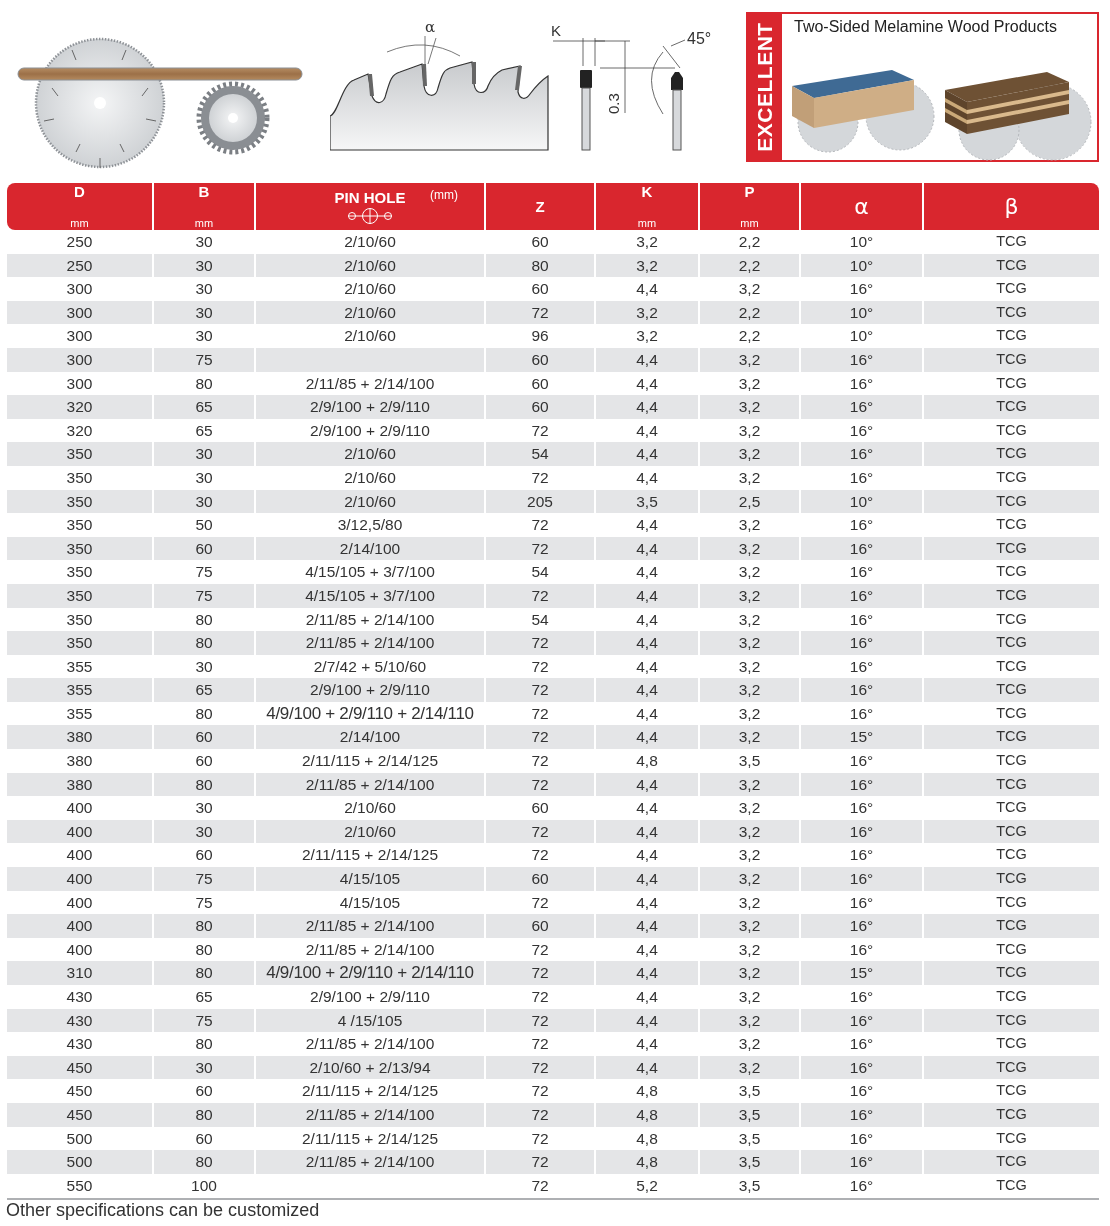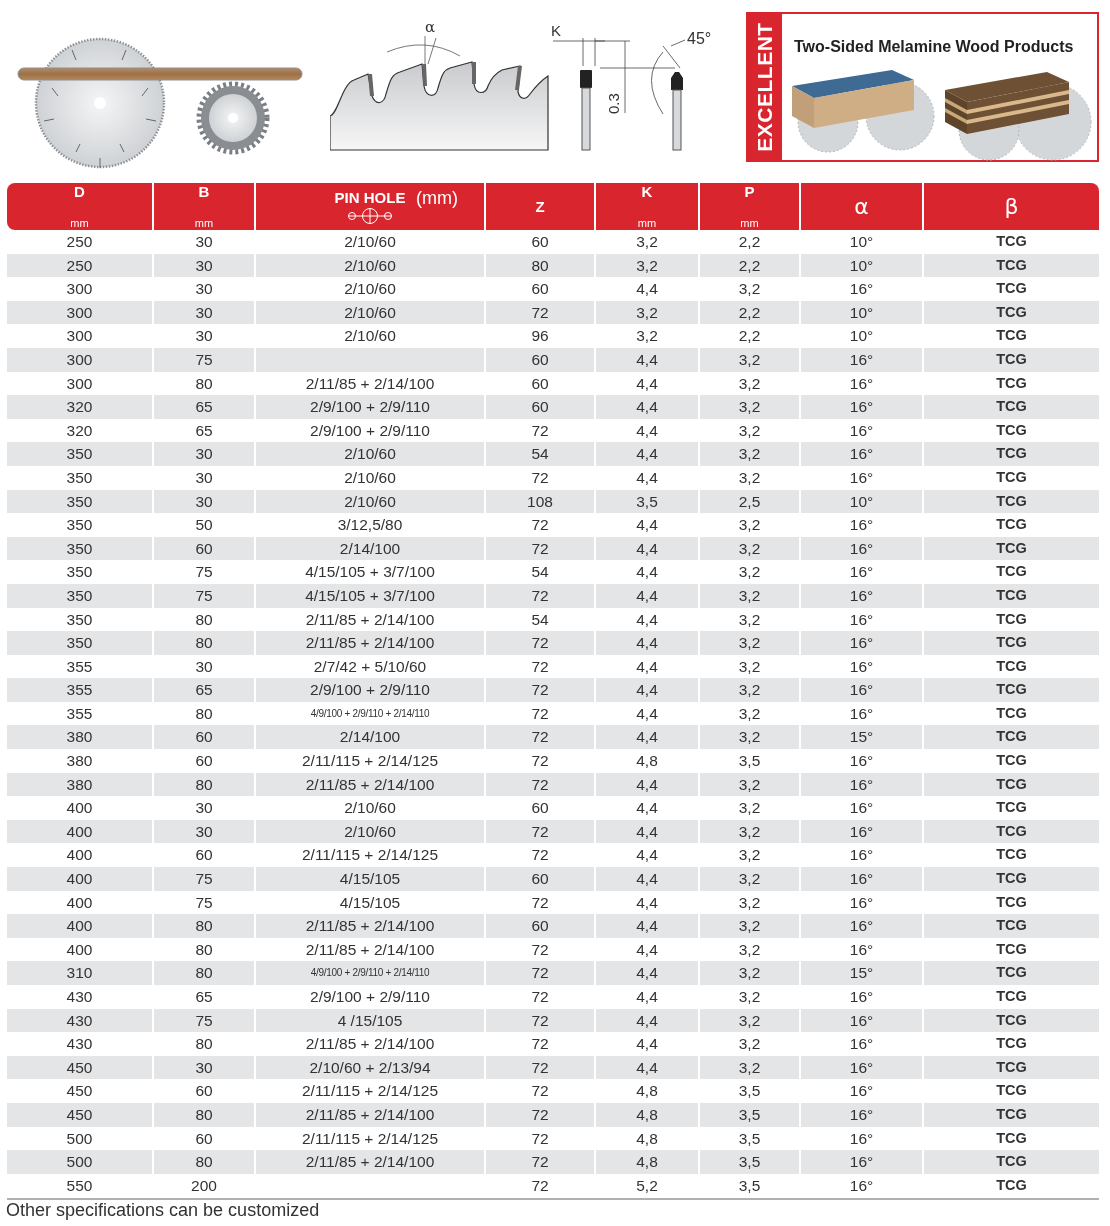--- a/index.html
+++ b/index.html
@@ -12,46 +12,46 @@
   .ill svg { display: block; }
 
   .badge { position: absolute; left: 746px; top: 12px; width: 353px; height: 150px;
            border: 2px solid #d9262e; box-sizing: border-box; background: #fff; }
   .badge-side { position: absolute; left: 0; top: 0; width: 34px; height: 100%;
                 background: #d9262e; }
   .badge-side span { position: absolute; left: 50%; top: 50%;
                      transform: translate(-50%, -50%) rotate(-90deg);
                      color: #fff; font-weight: bold; font-size: 21px; letter-spacing: 0.5px;
                      white-space: nowrap; font-family: "Liberation Sans", sans-serif; }
-  .badge-title { position: absolute; left: 46px; top: 24px; font-size: 16px; color: #222;
-                 white-space: nowrap; font-weight: bold; }
+  .badge-title { position: absolute; left: 46px; top: 4px; font-size: 16px; color: #222;
+                 white-space: nowrap; }
   .badge-img { position: absolute; top: 50px; }
 
   
   .tbl { position: absolute; left: 7px; top: 183px; width: 1092px; }
   .hdr { display: flex; height: 47px; }
   .hc { background: #d9262e; color: #fff; text-align: center; box-sizing: border-box;
         border-right: 2px solid #fff; display: flex; flex-direction: column;
         justify-content: center; align-items: center; position: relative; }
   .hc:first-child { border-top-left-radius: 8px; border-bottom-left-radius: 8px; }
   .hc:last-child { border-right: none; border-top-right-radius: 8px; }
   .hc .t { font-weight: bold; font-size: 15px; line-height: 16px;
            font-family: "Liberation Sans", sans-serif; }
   .hc .u { font-size: 11px; line-height: 12px; margin-top: 17px; }
   .hc .g { font-size: 22px; font-weight: normal; font-family: "DejaVu Sans", sans-serif; }
-  .hc .mm { position: absolute; right: 26px; top: 5px; font-size: 18px; }
+  .hc .mm { position: absolute; right: 26px; top: 5px; font-size: 12px; }
   .pin-ic { margin-top: 2px; }
 
   .row { display: flex; height: 23.6px; }
   .row.alt .c { background: #e4e5e7; }
   .c { box-sizing: border-box; border-right: 2px solid #fff; text-align: center;
        font-size: 15.5px; line-height: 23.6px; color: #333; white-space: nowrap;
        font-family: "Liberation Sans", sans-serif; }
-  .c:last-child { border-right: none; font-weight: bold; }
-  .c.sm { font-size: 10px; letter-spacing: -0.3px; }
+  .c:last-child { border-right: none; }
+  .c.sm { font-size: 17px; letter-spacing: -0.3px; }
   .c.narrow { font-family: "Liberation Sans", sans-serif; transform-origin: center;
               font-size: 14.5px; }
   .w0 { width: 147px; } .w1 { width: 102px; } .w2 { width: 230px; }
   .w3 { width: 110px; } .w4 { width: 104px; } .w5 { width: 101px; }
   .w6 { width: 123px; } .w7 { width: 175px; }
 
   .rule { height: 2px; background: #aeb0b3; margin-top: 1px; }
   .footnote { position: absolute; left: 6px; top: 1200px; font-size: 18px; color: #333; }
 </style>
 </head>
@@ -318,21 +318,21 @@
         <div class="c w3">72</div>
         <div class="c w4">4,4</div>
         <div class="c w5">3,2</div>
         <div class="c w6">16°</div>
         <div class="c w7 narrow">TCG</div>
       </div>
       <div class="row alt">
         <div class="c w0">350</div>
         <div class="c w1">30</div>
         <div class="c w2">2/10/60</div>
-        <div class="c w3">108</div>
+        <div class="c w3">205</div>
         <div class="c w4">3,5</div>
         <div class="c w5">2,5</div>
         <div class="c w6">10°</div>
         <div class="c w7 narrow">TCG</div>
       </div>
       <div class="row">
         <div class="c w0">350</div>
         <div class="c w1">50</div>
         <div class="c w2">3/12,5/80</div>
         <div class="c w3">72</div>
@@ -606,21 +606,21 @@
         <div class="c w1">80</div>
         <div class="c w2">2/11/85 + 2/14/100</div>
         <div class="c w3">72</div>
         <div class="c w4">4,8</div>
         <div class="c w5">3,5</div>
         <div class="c w6">16°</div>
         <div class="c w7 narrow">TCG</div>
       </div>
       <div class="row">
         <div class="c w0">550</div>
-        <div class="c w1">200</div>
+        <div class="c w1">100</div>
         <div class="c w2"></div>
         <div class="c w3">72</div>
         <div class="c w4">5,2</div>
         <div class="c w5">3,5</div>
         <div class="c w6">16°</div>
         <div class="c w7 narrow">TCG</div>
       </div>
     </div>
   <div class="rule"></div>
 </div>

